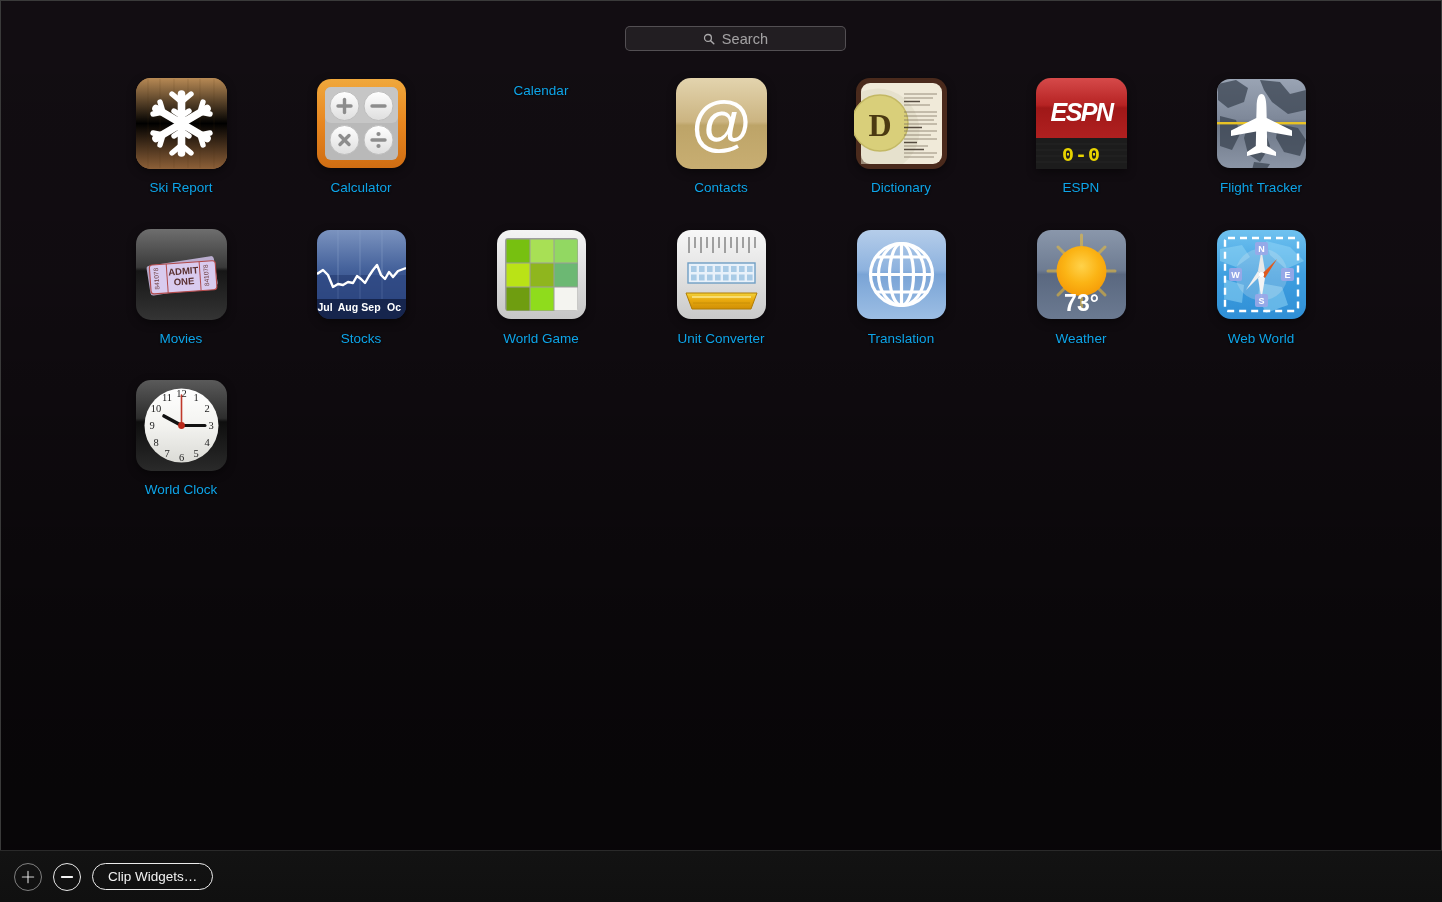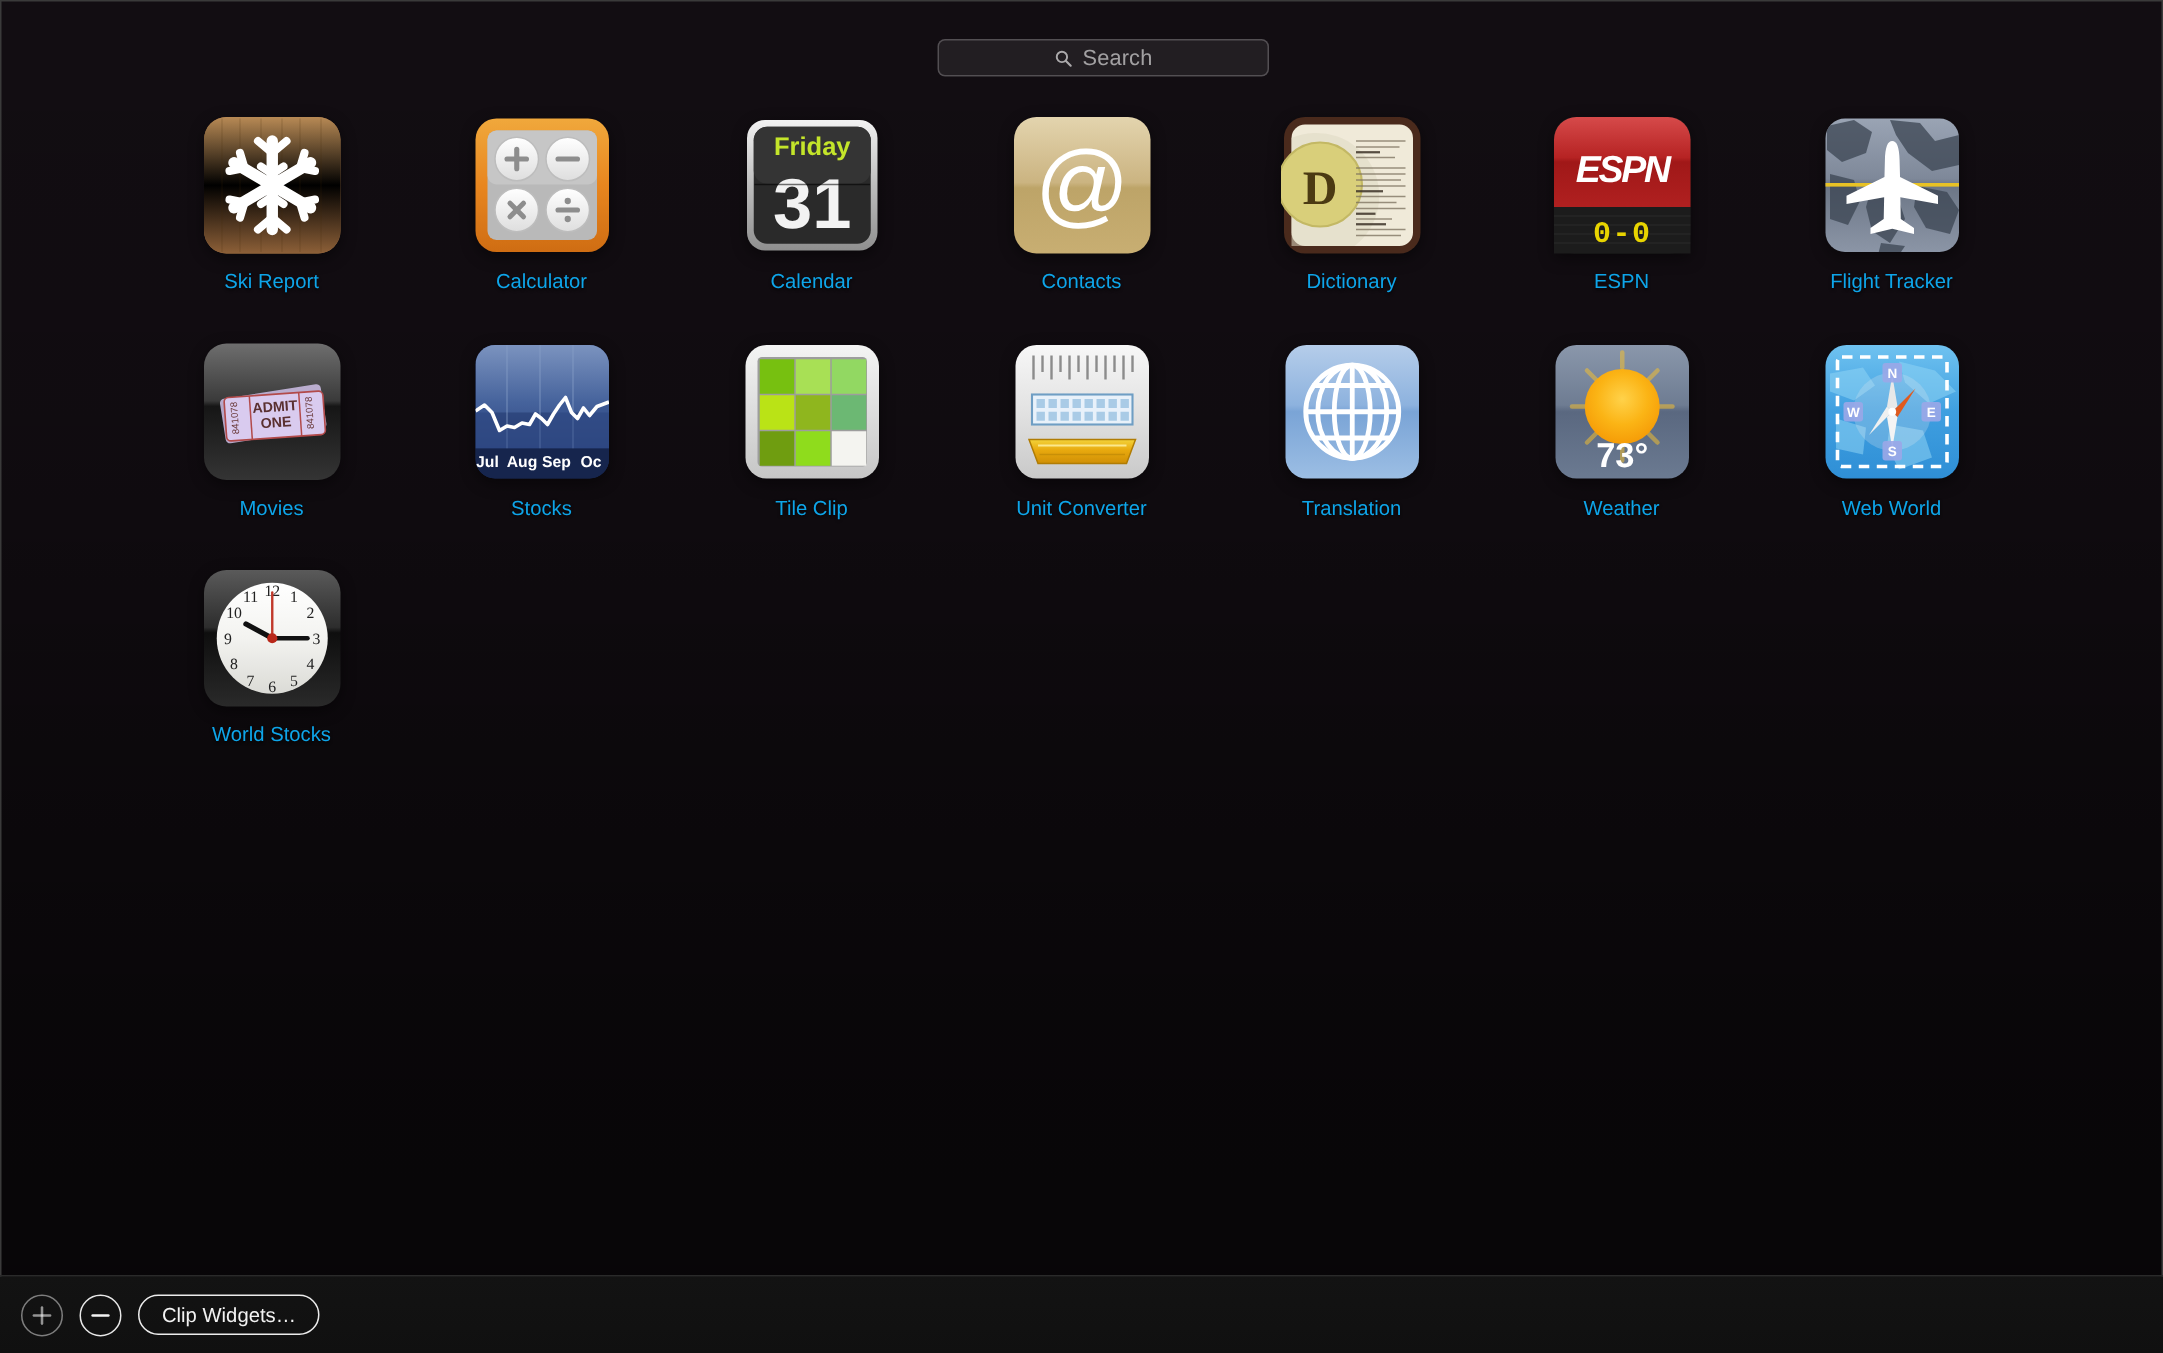--- a/index.html
+++ b/index.html
@@ -230,37 +230,20 @@
             <line x1="58" y1="64" x2="71" y2="64"></line>
           </g>
           <circle cx="64.5" cy="58" r="2.1" fill="#8d8d8d"></circle>
           <circle cx="64.5" cy="70" r="2.1" fill="#8d8d8d"></circle>
         </svg>
       </div>
       <span class="widget-label">Calculator</span>
     </div>
 
     <div class="widget">
-      <div class="icon-shell">
-        <svg viewBox="0 0 95 95">
-          <defs>
-            <linearGradient id="calFrame" x1="0" y1="0" x2="0" y2="1">
-              <stop offset="0" stop-color="#f2f2f2"></stop>
-                <stop offset=".5" stop-color="#bdbdbd"></stop>
-              <stop offset="1" stop-color="#8f8f8f"></stop>
-            </linearGradient>
-          </defs>
-          <rect x="4" y="4" width="87" height="87" rx="12" fill="url(#calFrame)"></rect>
-          <rect x="8.5" y="8.5" width="78" height="78" rx="9" fill="#2a2a2a"></rect>
-          <rect x="8.5" y="8.5" width="78" height="38" rx="9" fill="#343434"></rect>
-          <text x="47.5" y="27.5" text-anchor="middle" font-family="'Liberation Sans',sans-serif" font-size="17" font-weight="bold" fill="#c4e52a">Friday</text>
-          <text x="47.5" y="76" text-anchor="middle" font-family="'Liberation Sans',sans-serif" font-size="47" font-weight="bold" fill="#f2f2f2">31</text>
-          <line x1="9" y1="47" x2="86" y2="47" stroke="#000" stroke-width="1" opacity=".55"></line>
-        </svg>
-      </div>
       <span class="widget-label">Calendar</span>
     </div>
 
     <div class="widget">
       <div class="icon-shell">
         <svg viewBox="0 0 95 95">
           <defs>
             <linearGradient id="contG" x1="0" y1="0" x2="0" y2="1">
               <stop offset="0" stop-color="#e3d4ae"></stop>
                 <stop offset=".48" stop-color="#cbb481"></stop>
@@ -456,21 +439,21 @@
             <rect x="60.5" y="12.5" width="23" height="23" fill="#92d862"></rect>
             <rect x="12.5" y="36.5" width="23" height="23" fill="#bae316"></rect>
             <rect x="36.5" y="36.5" width="23" height="23" fill="#8fb61e"></rect>
             <rect x="60.5" y="36.5" width="23" height="23" fill="#6cb873"></rect>
             <rect x="12.5" y="60.5" width="23" height="23" fill="#6f9d10"></rect>
             <rect x="36.5" y="60.5" width="23" height="23" fill="#8fdc1c"></rect>
             <rect x="60.5" y="60.5" width="23" height="23" fill="#f4f4f0"></rect>
           </g>
         </svg>
       </div>
-      <span class="widget-label">Tile Clip</span>
+      <span class="widget-label">World Game</span>
     </div>
 
     <div class="widget">
       <div class="icon-shell">
         <svg viewBox="0 0 95 95">
           <defs>
             <linearGradient id="ucG" x1="0" y1="0" x2="0" y2="1">
               <stop offset="0" stop-color="#f7f7f7"></stop>
                 <stop offset=".5" stop-color="#e2e2e2"></stop>
               <stop offset="1" stop-color="#c9c9c9"></stop>
@@ -662,21 +645,21 @@
               <text x="33" y="23">11</text>
           </g>
           <g stroke="#111" stroke-linecap="round">
             <line x1="47.5" y1="47.5" x2="30" y2="38" stroke-width="3.6"></line>
             <line x1="47.5" y1="47.5" x2="71" y2="47.5" stroke-width="3"></line>
           </g>
           <line x1="47.5" y1="47.5" x2="47.5" y2="17" stroke="#c0392b" stroke-width="1.6" stroke-linecap="round"></line>
           <circle cx="47.5" cy="47.5" r="3.4" fill="#b9281a"></circle>
         </svg>
       </div>
-      <span class="widget-label">World Stocks</span>
+      <span class="widget-label">World Clock</span>
     </div>
 
   </div>
 
   <div id="window-border"></div>
 
   <div id="bottom-bar">
     <div id="add-button" class="round-btn">
       <svg width="14" height="14" viewBox="0 0 14 14">
         <line x1="7" y1="1.6" x2="7" y2="12.4" stroke="rgba(255,255,255,.55)" stroke-width="1.7" stroke-linecap="round"></line>

